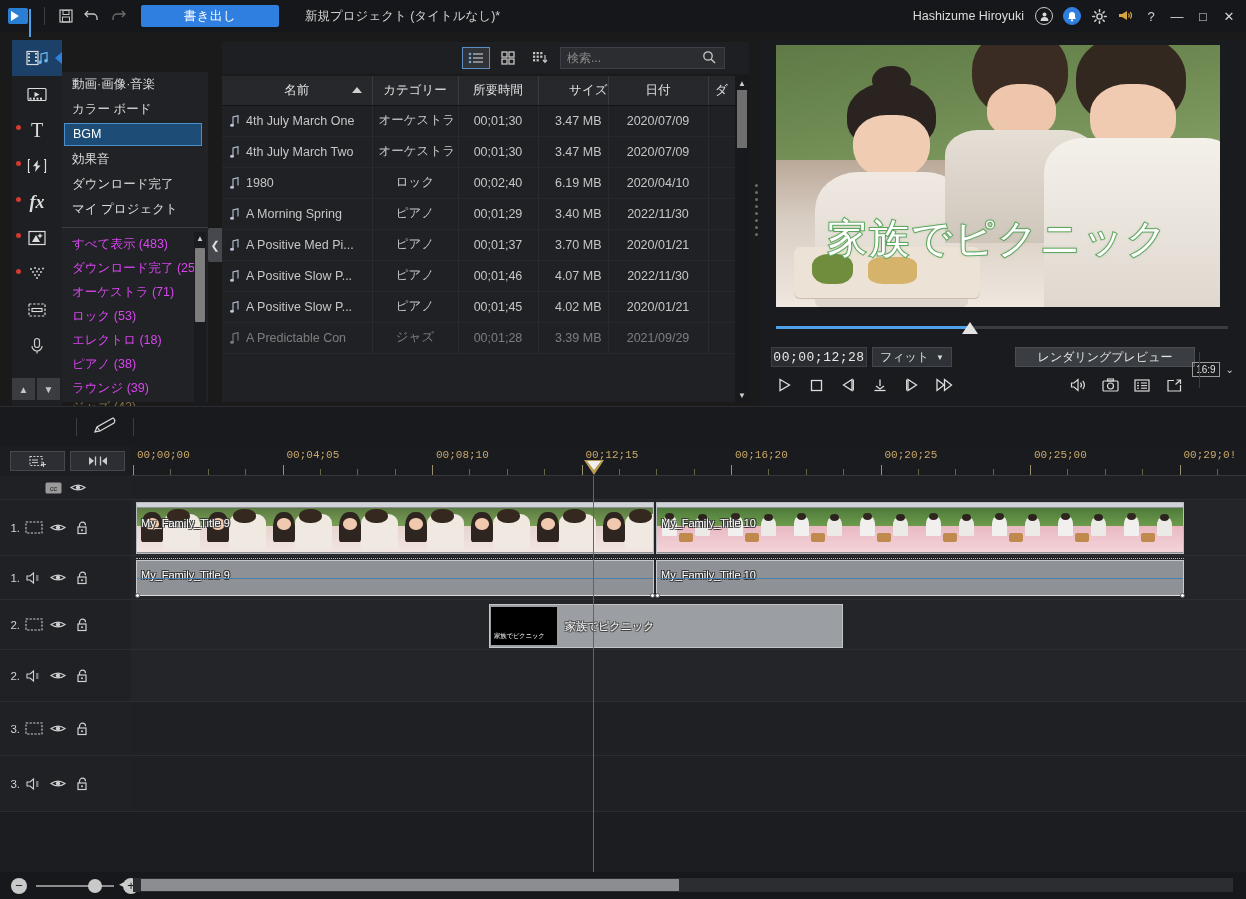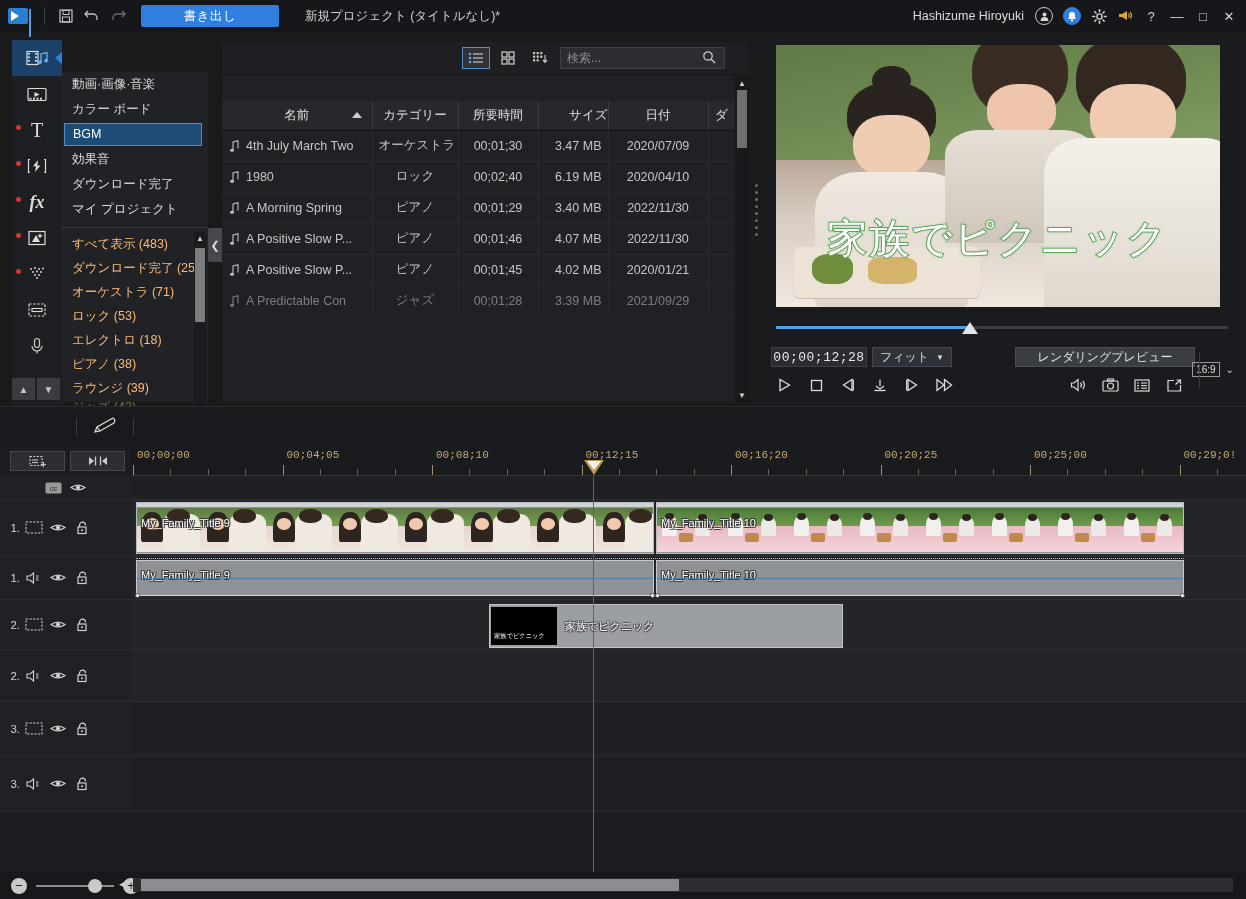--- a/index.html
+++ b/index.html
@@ -54,21 +54,21 @@
   .rail-nav { position:absolute; left:12px; top:378px; width:50px; height:24px; display:flex; }
   .rail-nav div { width:24px; height:22px; background:#3a3c40; margin-right:2px;
                   display:flex; align-items:center; justify-content:center; color:#c3c3c3; font-size:10px; }
 
   
   .lib-tree { position:absolute; left:62px; top:72px; width:146px; height:330px; background:#212226; }
   .tree-row { height:25px; line-height:25px; padding-left:10px; color:#dcdcdc; font-size:12.5px; white-space:nowrap; }
   .tree-row.sel { background:#1d4c76; border:1px solid #4c8fcc; height:23px; line-height:21px;
                   margin:1px 6px 1px 2px; padding-left:8px; color:#fff; }
   .tree-div { height:1px; background:#3a3c40; margin:5px 0 4px 0; }
-  .tree-cat { height:24px; line-height:24px; padding-left:10px; color:#fdba74; font-size:12.5px; white-space:nowrap; }
+  .tree-cat { height:24px; line-height:24px; padding-left:10px; color:#d946ef; font-size:12.5px; white-space:nowrap; }
   .tree-scroll { position:absolute; right:2px; top:160px; width:12px; height:238px; background:#1a1b1e; }
   .tree-scroll .up, .tree-scroll .dn { width:12px; height:12px; color:#cfcfcf; font-size:8px;
      display:flex; align-items:center; justify-content:center; }
   .tree-scroll .thumb { position:absolute; left:1px; top:16px; width:10px; height:74px; background:#7d7d7d; border-radius:1px; }
   .collapse-tab { position:absolute; left:208px; top:228px; width:14px; height:34px; background:#46484d;
                   display:flex; align-items:center; justify-content:center; color:#dedede; font-size:11px;
                   border-radius:2px 0 0 2px; }
 
   
   .list-toolbar { position:absolute; left:222px; top:42px; width:527px; height:32px; background:#1e1f22;
@@ -77,21 +77,21 @@
               color:#c7c7c7; }
   .view-btn.active { background:#303338; border:1px solid #5b8fc4; }
   .search-box { position:absolute; right:24px; top:5px; width:165px; height:22px; background:#2b2d31;
                 border:1px solid #3c3f45; display:flex; align-items:center; padding:0 6px; }
   .search-box input { background:transparent; border:0; outline:none; color:#c9c9c9; font-size:12px;
                       width:135px; font-family:inherit; }
   .search-box input::placeholder { color:#8b8b8b; }
 
   
   .filelist { position:absolute; left:222px; top:76px; width:527px; height:326px; background:#202125; overflow:hidden; }
-  table.ft { width:513px; border-collapse:collapse; table-layout:fixed;margin-top:25px; }
+  table.ft { width:513px; border-collapse:collapse; table-layout:fixed; }
   table.ft th { height:29px; background:#27282c; color:#e0e0e0; font-weight:normal; font-size:12.5px;
                 border-right:1px solid #393b40; border-bottom:1px solid #121315; position:relative; }
   table.ft td { height:31px; color:#c6c6c6; font-size:12.5px; border-bottom:1px solid #26282c;
                 border-right:1px solid #292b2f; padding:0 6px; white-space:nowrap; overflow:hidden; }
   table.ft tr td:first-child { padding-left:8px; }
   .sort-arrow { position:absolute; right:10px; top:11px; width:0;height:0;
                 border-left:5px solid transparent; border-right:5px solid transparent; border-bottom:6px solid #cfcfcf; }
   .note { color:#b9c4d4; margin-right:7px; font-size:13px; }
   .c-name { width:150px; } .c-cat { width:86px; text-align:center; }
   .c-dur { width:80px; text-align:center; } .c-size { width:70px; text-align:right; }
@@ -521,20 +521,31 @@
           <th class="c-size">サイズ</th>
           <th class="c-date">日付</th>
           <th class="c-dl">ダ</th>
         </tr>
       </thead>
       <tbody id="ft-body">
           <tr>
             <td class="c-name"><span class="note"><svg width="9" height="12" viewBox="0 0 9 12" style="vertical-align:-2px">
                   <path d="M3 10 V2 L8 0.8 V8.6" fill="none" stroke="#b9c4d4" stroke-width="1.1"></path>
                   <ellipse cx="2" cy="10.2" rx="2" ry="1.5" fill="#b9c4d4"></ellipse>
+                </svg></span><span>4th July March One</span></td>
+            <td class="c-cat">オーケストラ</td>
+            <td class="c-dur">00;01;30</td>
+            <td class="c-size">3.47 MB</td>
+            <td class="c-date">2020/07/09</td>
+            <td class="c-dl"></td>
+          </tr>
+          <tr>
+            <td class="c-name"><span class="note"><svg width="9" height="12" viewBox="0 0 9 12" style="vertical-align:-2px">
+                  <path d="M3 10 V2 L8 0.8 V8.6" fill="none" stroke="#b9c4d4" stroke-width="1.1"></path>
+                  <ellipse cx="2" cy="10.2" rx="2" ry="1.5" fill="#b9c4d4"></ellipse>
                 </svg></span><span>4th July March Two</span></td>
             <td class="c-cat">オーケストラ</td>
             <td class="c-dur">00;01;30</td>
             <td class="c-size">3.47 MB</td>
             <td class="c-date">2020/07/09</td>
             <td class="c-dl"></td>
           </tr>
           <tr>
             <td class="c-name"><span class="note"><svg width="9" height="12" viewBox="0 0 9 12" style="vertical-align:-2px">
                   <path d="M3 10 V2 L8 0.8 V8.6" fill="none" stroke="#b9c4d4" stroke-width="1.1"></path>
@@ -548,20 +559,31 @@
           </tr>
           <tr>
             <td class="c-name"><span class="note"><svg width="9" height="12" viewBox="0 0 9 12" style="vertical-align:-2px">
                   <path d="M3 10 V2 L8 0.8 V8.6" fill="none" stroke="#b9c4d4" stroke-width="1.1"></path>
                   <ellipse cx="2" cy="10.2" rx="2" ry="1.5" fill="#b9c4d4"></ellipse>
                 </svg></span><span>A Morning Spring</span></td>
             <td class="c-cat">ピアノ</td>
             <td class="c-dur">00;01;29</td>
             <td class="c-size">3.40 MB</td>
             <td class="c-date">2022/11/30</td>
+            <td class="c-dl"></td>
+          </tr>
+          <tr>
+            <td class="c-name"><span class="note"><svg width="9" height="12" viewBox="0 0 9 12" style="vertical-align:-2px">
+                  <path d="M3 10 V2 L8 0.8 V8.6" fill="none" stroke="#b9c4d4" stroke-width="1.1"></path>
+                  <ellipse cx="2" cy="10.2" rx="2" ry="1.5" fill="#b9c4d4"></ellipse>
+                </svg></span><span>A Positive Med Pi...</span></td>
+            <td class="c-cat">ピアノ</td>
+            <td class="c-dur">00;01;37</td>
+            <td class="c-size">3.70 MB</td>
+            <td class="c-date">2020/01/21</td>
             <td class="c-dl"></td>
           </tr>
           <tr>
             <td class="c-name"><span class="note"><svg width="9" height="12" viewBox="0 0 9 12" style="vertical-align:-2px">
                   <path d="M3 10 V2 L8 0.8 V8.6" fill="none" stroke="#b9c4d4" stroke-width="1.1"></path>
                   <ellipse cx="2" cy="10.2" rx="2" ry="1.5" fill="#b9c4d4"></ellipse>
                 </svg></span><span>A Positive Slow P...</span></td>
             <td class="c-cat">ピアノ</td>
             <td class="c-dur">00;01;46</td>
             <td class="c-size">4.07 MB</td>

